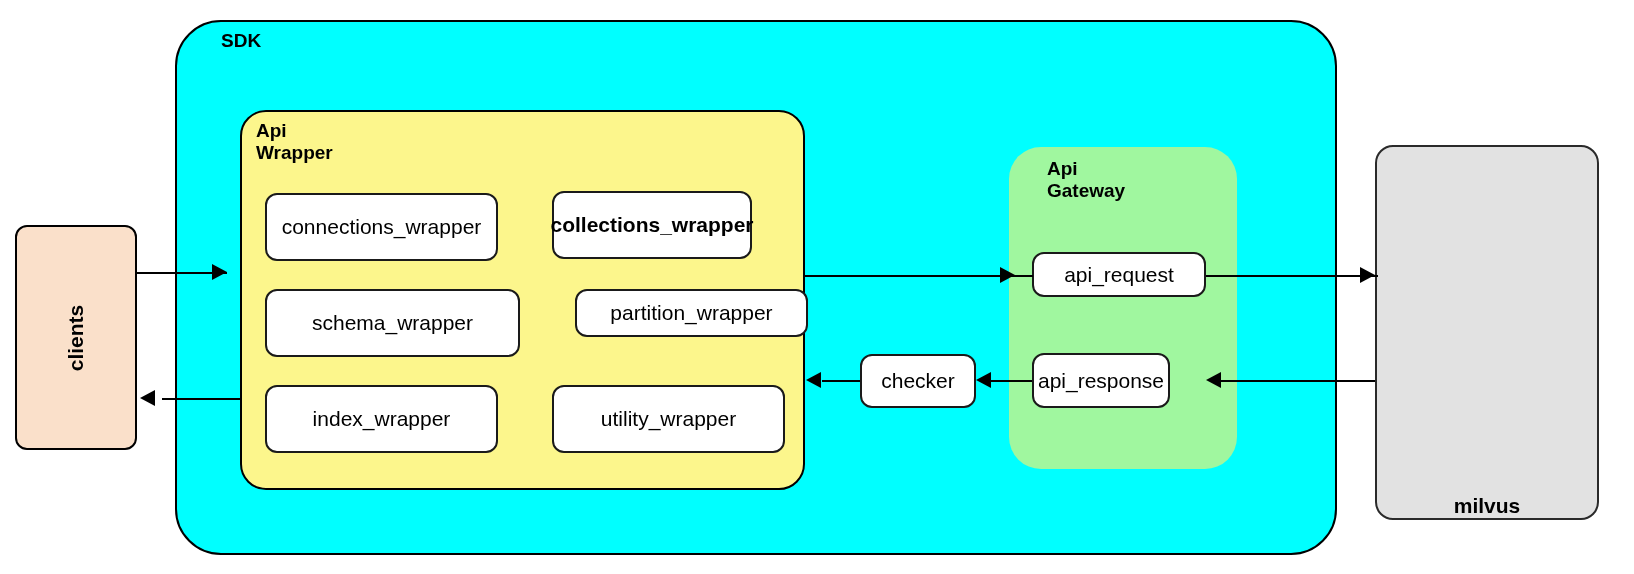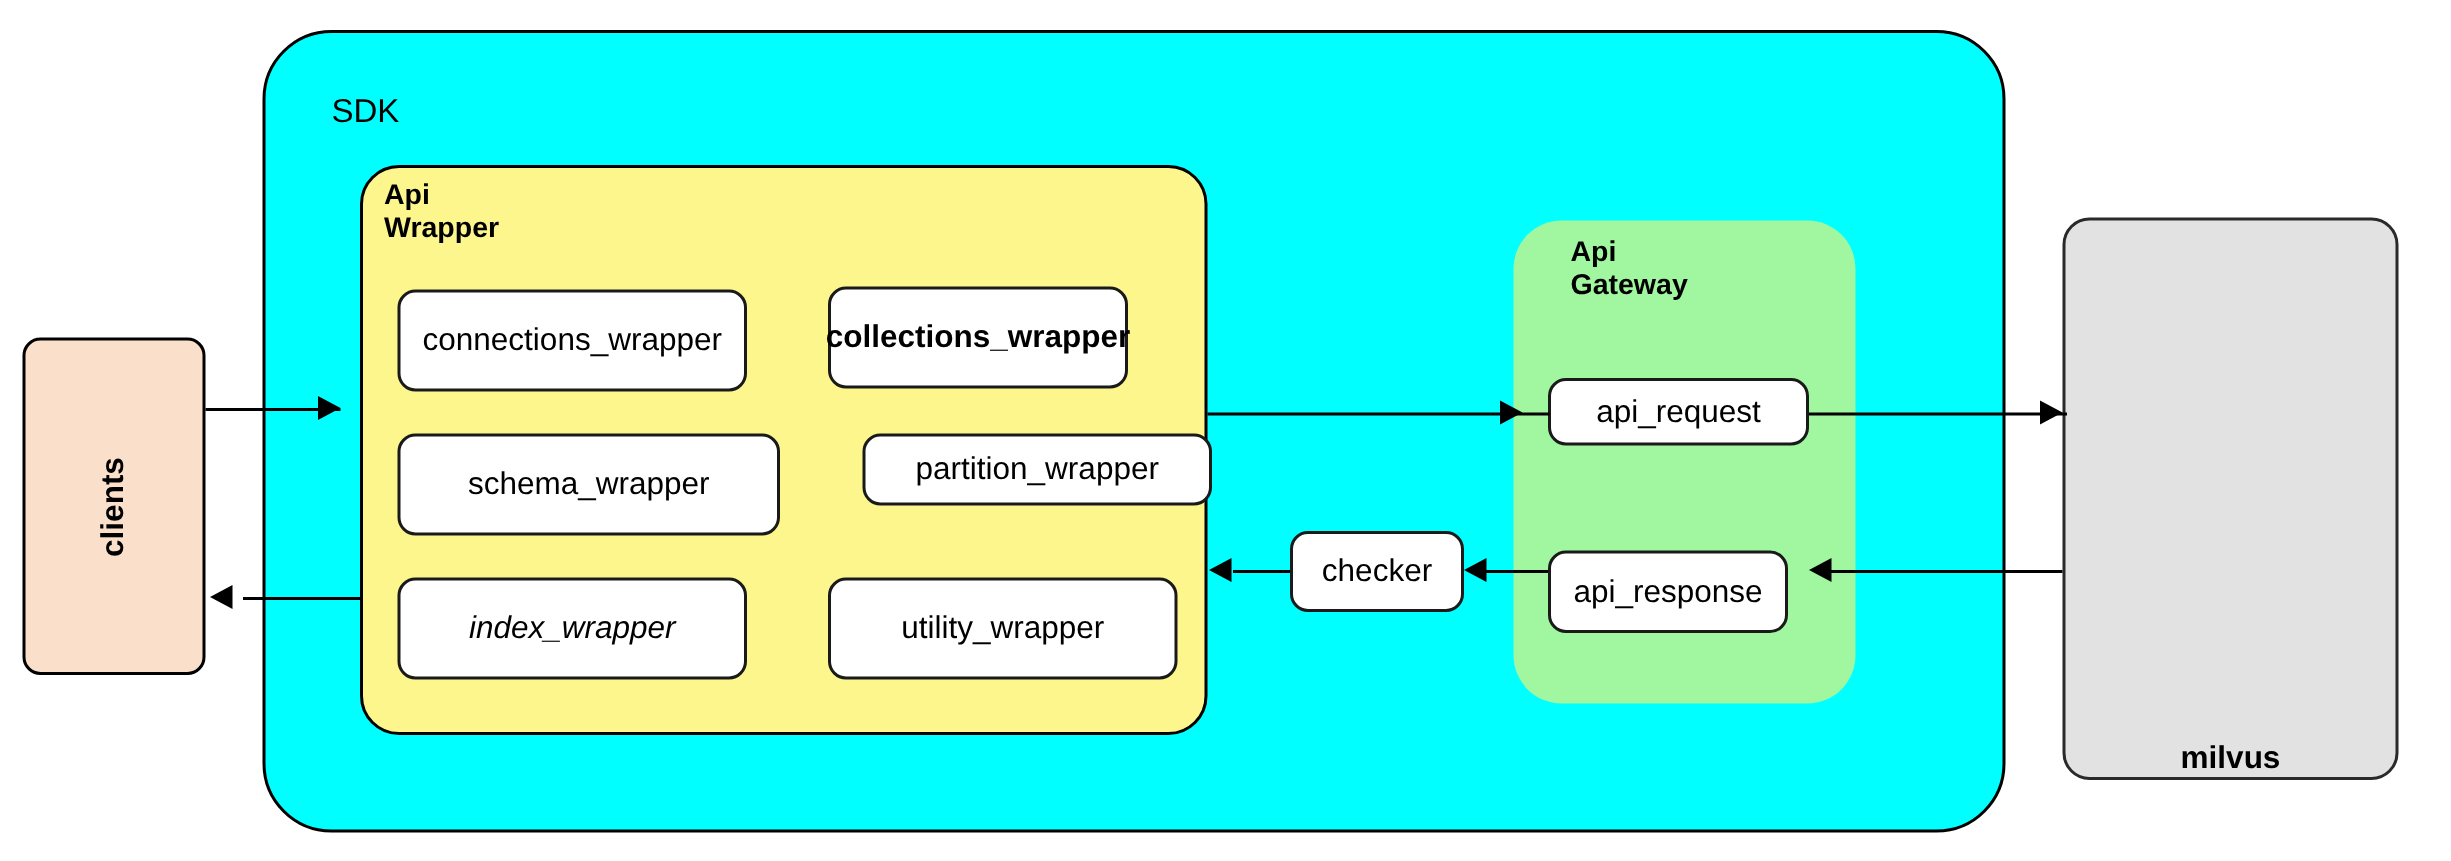--- a/index.html
+++ b/index.html
@@ -33,24 +33,24 @@
 
   
   .container-sdk {
     background: #00FFFF;
     border: 2px solid #000000;
     border-radius: 46px;
     align-items: flex-start;
     justify-content: flex-start;
   }
   .container-sdk > .container-label {
-    font-weight: normal;
-    font-size: 22px;
+    font-weight: bold;
+    font-size: 19px;
     line-height: 1.12;
-    padding: 40px 0 0 44px;
+    padding: 8px 0 0 44px;
     white-space: pre-line;
   }
 
   
   .container-wrapper {
     background: #FCF68C;
     border: 2px solid #000000;
     border-radius: 26px;
     align-items: flex-start;
     justify-content: flex-start;
@@ -145,21 +145,21 @@
     <div class="container-label">Api
 Wrapper</div>
   </div>
 
   <div class="node box-white" style="left:265px; top:193px; width:233px; height:68px;">
     <span>connections_wrapper</span>
   </div>
   <div class="node box-white" style="left:265px; top:289px; width:255px; height:68px;">
     <span>schema_wrapper</span>
   </div>
-  <div class="node box-white" style="left:265px; top:385px; width:233px; height:68px;font-style:italic;">
+  <div class="node box-white" style="left:265px; top:385px; width:233px; height:68px;">
     <span>index_wrapper</span>
   </div>
 
   <div class="node box-white" style="left:552px; top:191px; width:200px; height:68px;font-weight:bold;">
     <span>collections_wrapper</span>
   </div>
   <div class="node box-white" style="left:575px; top:289px; width:233px; height:48px;">
     <span>partition_wrapper</span>
   </div>
   <div class="node box-white" style="left:552px; top:385px; width:233px; height:68px;">
@@ -171,21 +171,21 @@
   </div>
 
   <div class="node container-gateway" style="left:1009px; top:147px; width:228px; height:322px;">
     <div class="container-label">Api
 Gateway</div>
   </div>
 
   <div class="node box-white" style="left:1032px; top:252px; width:174px; height:45px;">
     <span>api_request</span>
   </div>
-  <div class="node box-white" style="left:1032px; top:353px; width:160px; height:55px;margin-top:14px;">
+  <div class="node box-white" style="left:1032px; top:353px; width:138px; height:55px;">
     <span>api_response</span>
   </div>
 
   <div class="node box-milvus" style="left:1375px; top:145px; width:224px; height:375px;">
     <span>milvus</span>
   </div>
 
   <div class="edge" style="left:137px; top:272px; width:90px;"></div>
   <div class="arrowhead right" style="left:212px; top:264px;"></div>
 

